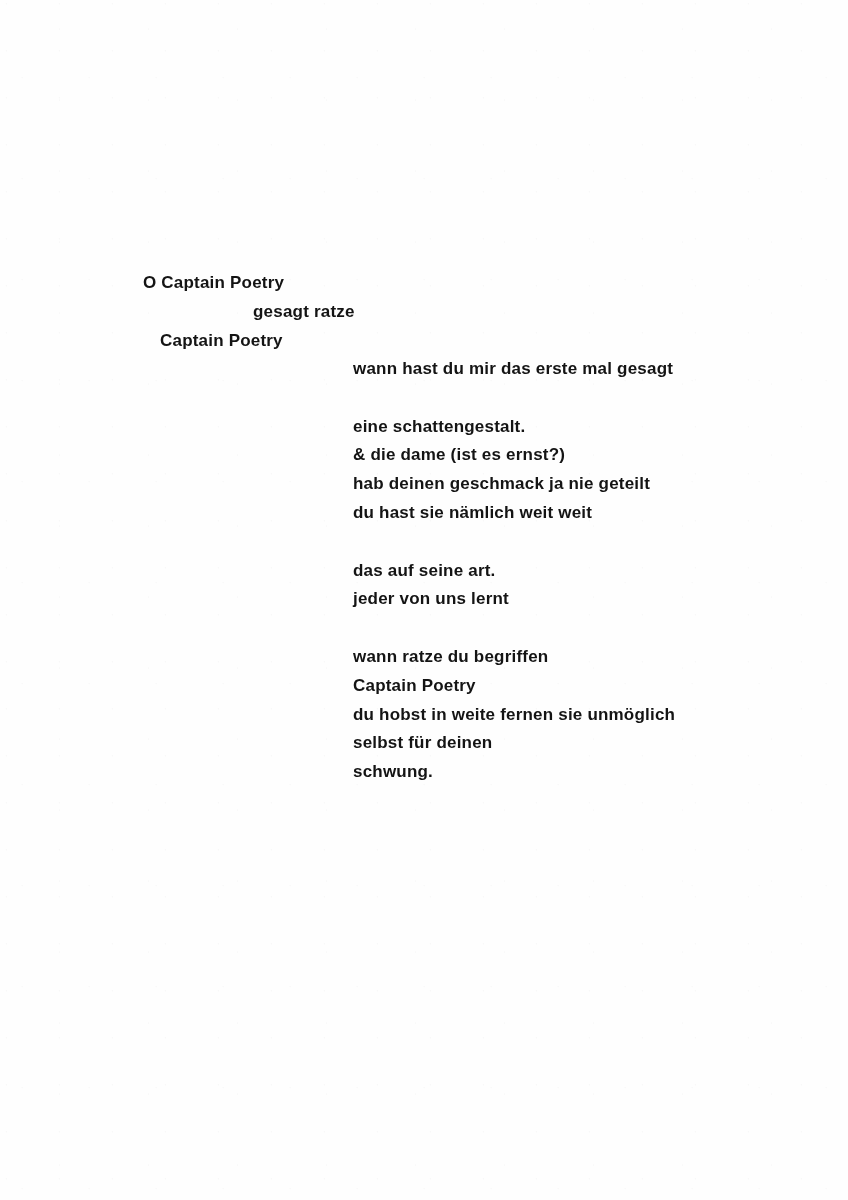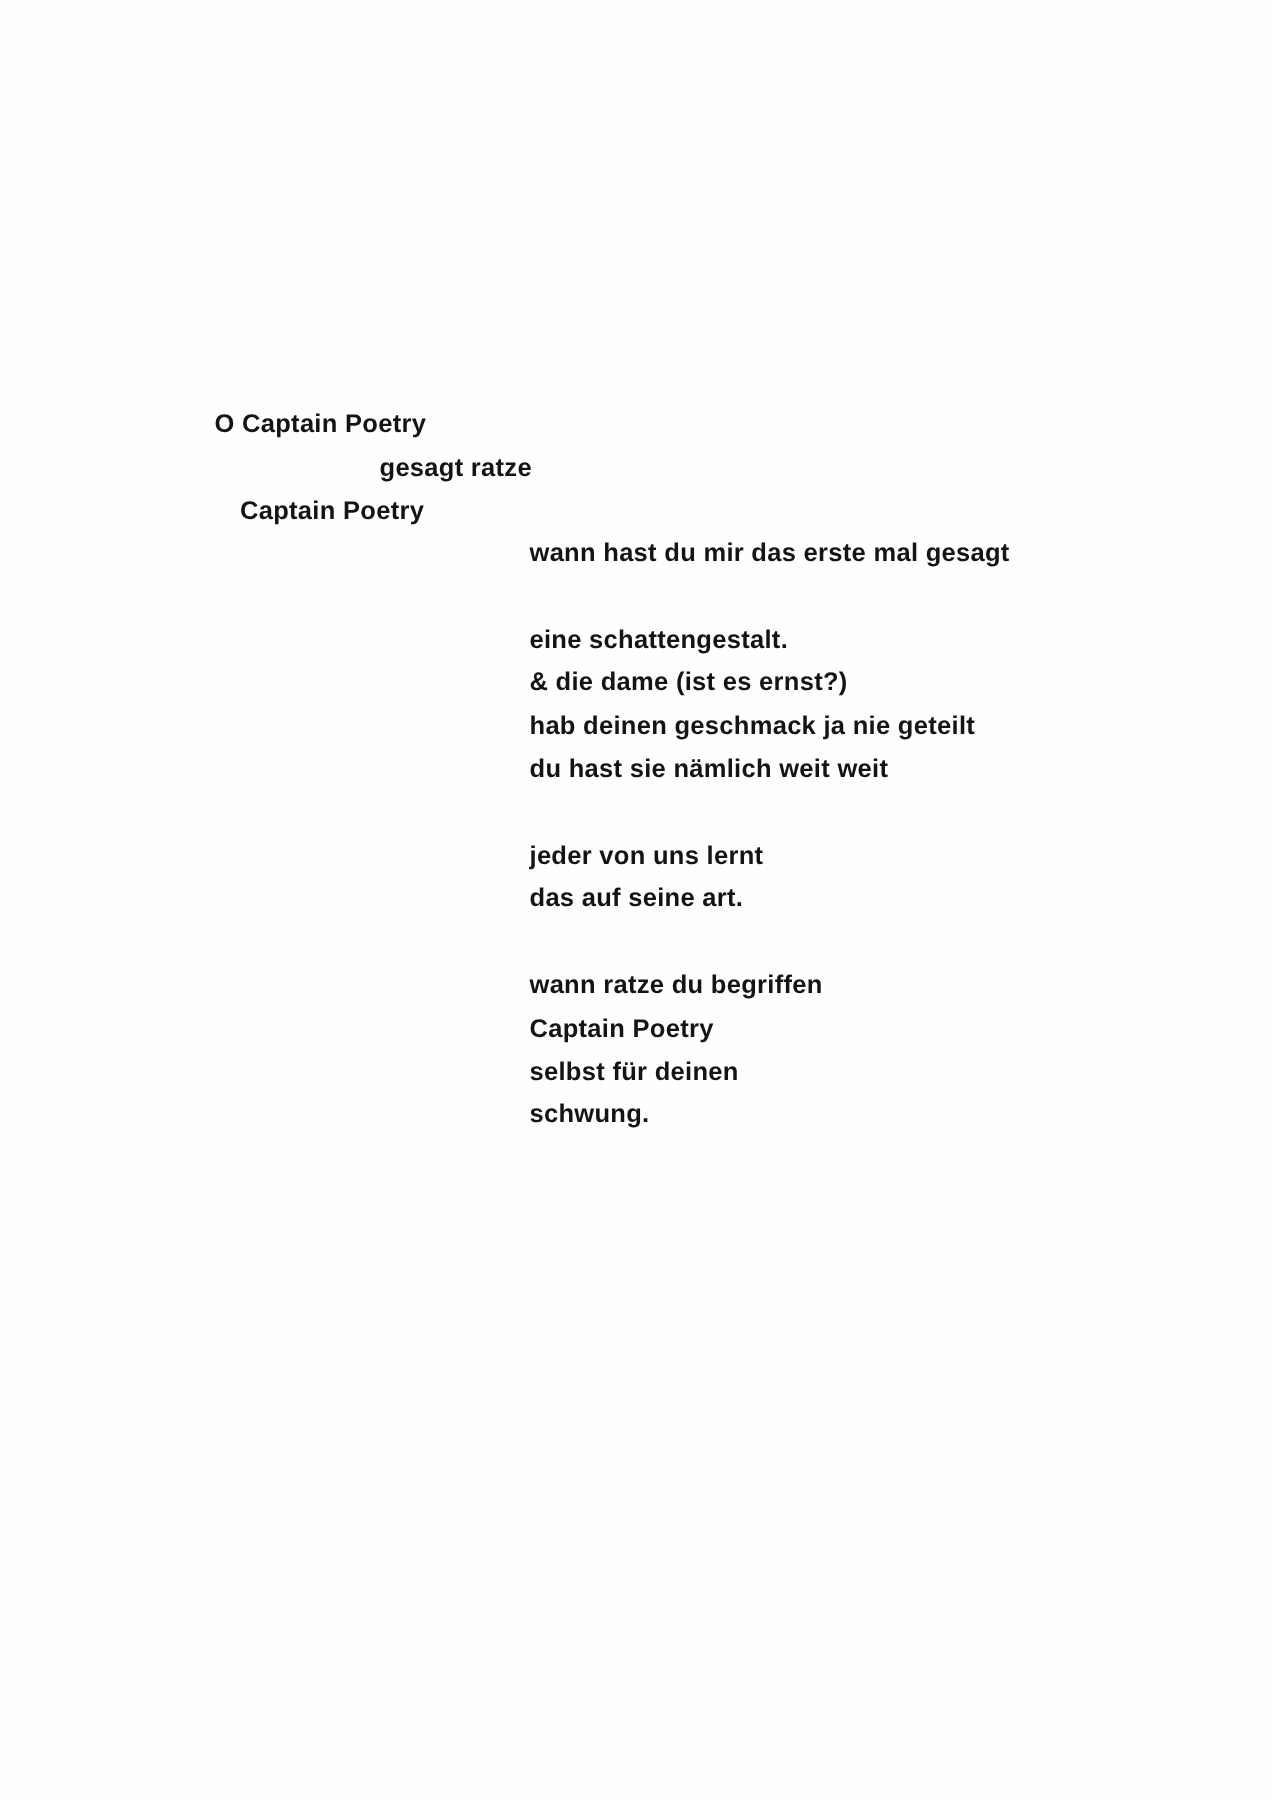--- a/index.html
+++ b/index.html
@@ -71,26 +71,27 @@
     </div>
 
     <div class="stanza">
       <div class="line">eine schattengestalt.</div>
       <div class="line">&amp; die dame (ist es ernst?)</div>
       <div class="line">hab deinen geschmack ja nie geteilt</div>
       <div class="line">du hast sie nämlich weit weit</div>
     </div>
 
     <div class="stanza">
+      <div class="line">das auf seine art.</div>
       <div class="line">jeder von uns lernt</div>
-      <div class="line">das auf seine art.</div>
     </div>
 
     <div class="stanza">
       <div class="line">wann ratze du begriffen</div>
       <div class="line">Captain Poetry</div>
+      <div class="line">du hobst in weite fernen sie unmöglich</div>
       <div class="line">selbst für deinen</div>
       <div class="line">schwung.</div>
     </div>
 
   </div>
 
 </div>
 
 </body></html>

